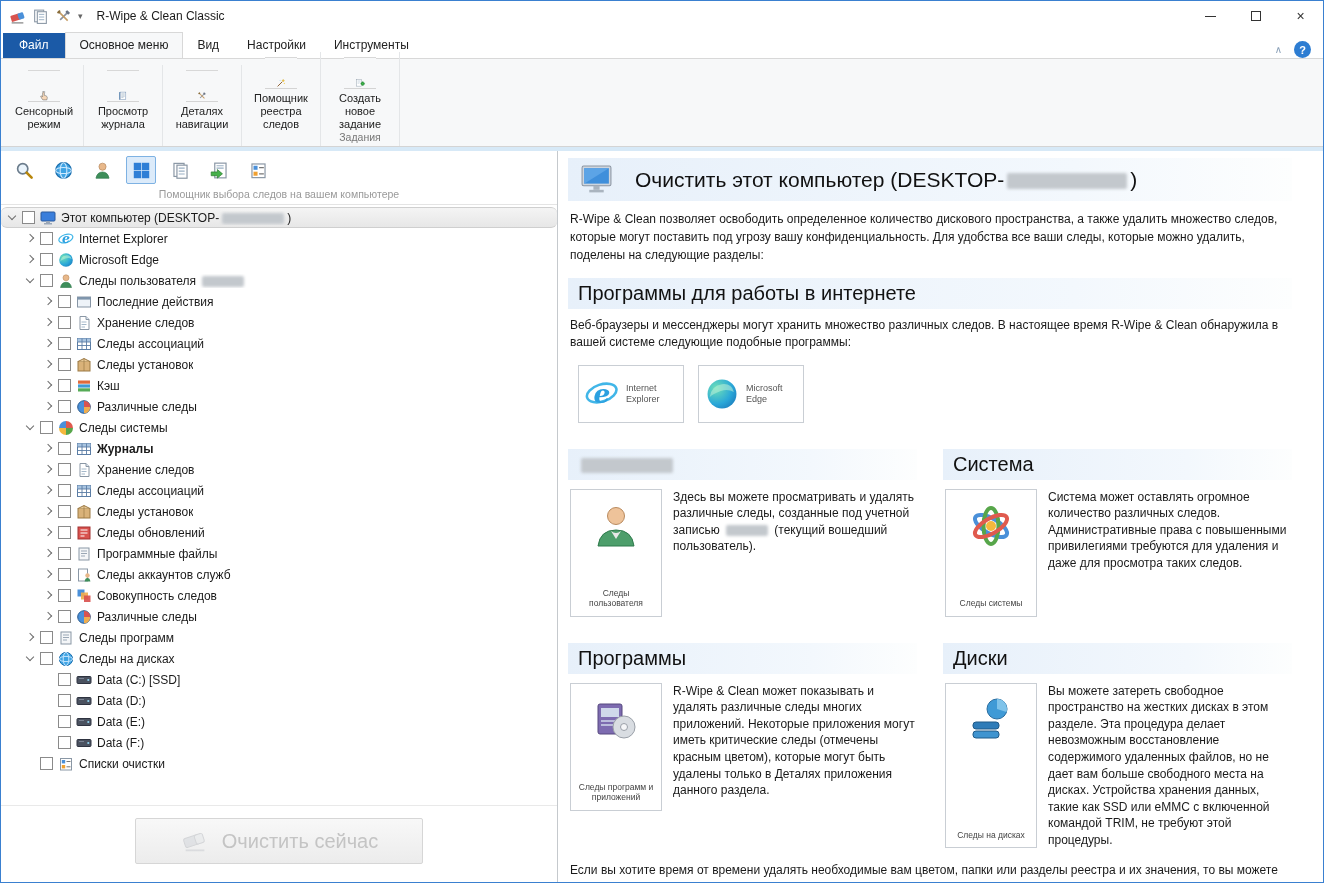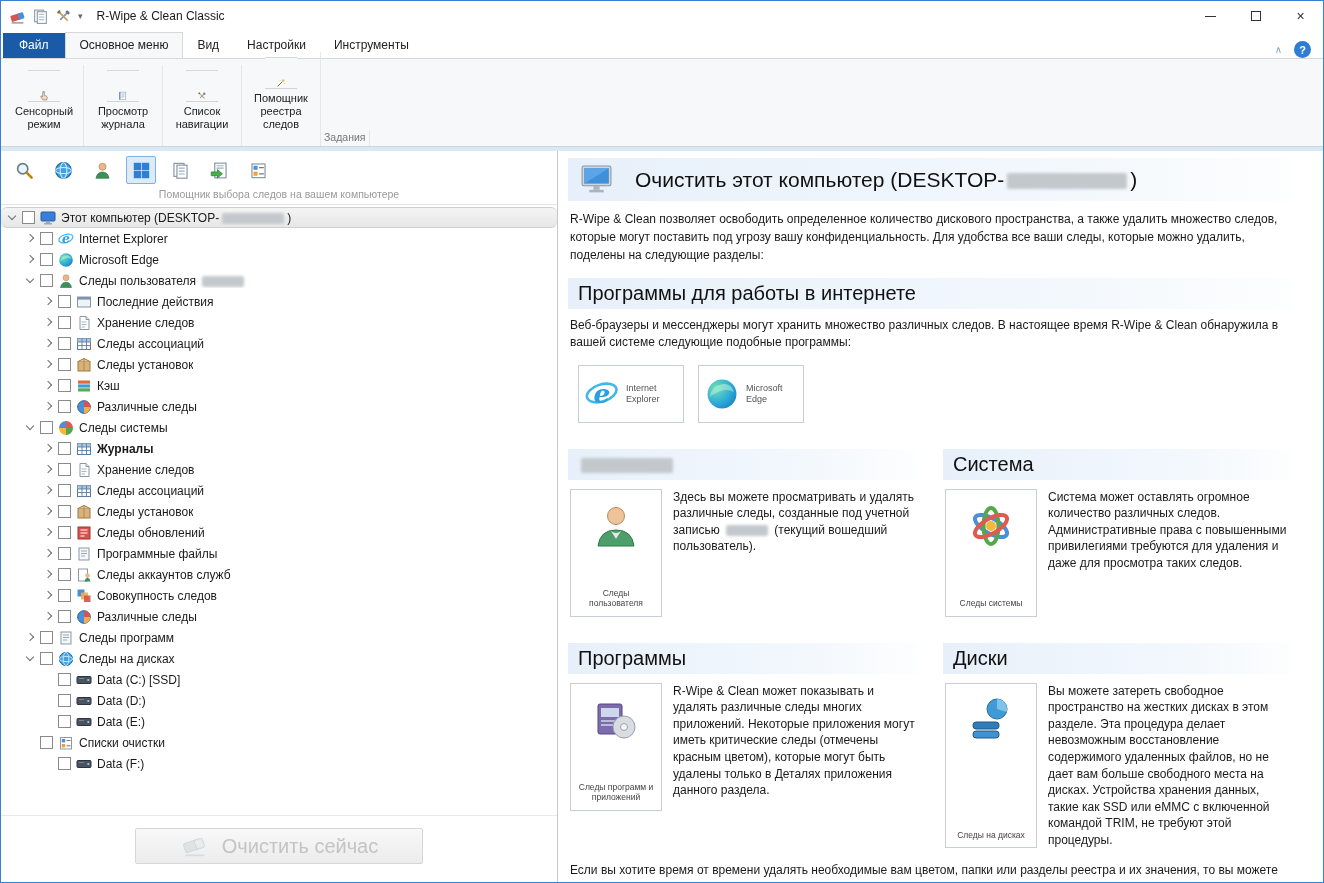--- a/index.html
+++ b/index.html
@@ -47,21 +47,21 @@
   .trow.sel{background:linear-gradient(#f4f4f4,#e7e7e7);border-top:1px solid #cfcfcf;border-bottom:1px solid #cfcfcf;}
   .chev{width:15px;height:15px;flex:0 0 auto;position:relative;}
   .chev.right::before,.chev.down::before{content:"";position:absolute;left:4px;top:4px;width:5px;height:5px;
       border-right:1.4px solid #6d6d6d;border-bottom:1.4px solid #6d6d6d;}
   .chev.right::before{transform:rotate(-45deg);}
   .chev.down::before{transform:rotate(45deg);left:4px;top:3px;}
   .cb{width:13px;height:13px;border:1px solid #8a8a8a;background:#fff;margin:0 5px 0 2px;flex:0 0 auto;}
   .trow .icon{width:16px;height:16px;margin-right:5px;flex:0 0 auto;}
   .tlbl{overflow:hidden;text-overflow:ellipsis;}
   .clean-area{flex:0 0 auto;padding:12px 0 18px;display:flex;justify-content:center;border-top:1px solid #e9e9e9;}
-  .clean-btn{width:288px;height:36px;border:1px solid #d6d6d6;background:linear-gradient(#f8f8f8,#ececec);
+  .clean-btn{width:288px;height:46px;border:1px solid #d6d6d6;background:linear-gradient(#f8f8f8,#ececec);
       display:flex;align-items:center;justify-content:center;gap:12px;color:#c4c4c4;font-size:20px;border-radius:2px;}
   .clean-btn .icon{width:30px;height:30px;opacity:.55;}
   
   .right-panel{flex:1;min-width:0;display:flex;flex-direction:column;padding:7px 31px 6px 10px;overflow:hidden;font-size:12px;color:#1a1a1a;}
   .band{background:linear-gradient(90deg,#e7f0fa 0%,#f3f8fd 70%,#fdfefe 100%);}
   .main-head{display:flex;align-items:center;gap:20px;padding:5px 10px;}
   .main-head .icon{width:37px;height:33px;}
   .main-title{font-size:21px;color:#111;}
   .intro{margin:9px 2px 6px;line-height:1.5;}
   .sec-head{padding:4px 10px;margin-top:8px;}
@@ -171,39 +171,51 @@
               <g transform="rotate(45 16 16)">
                 <rect x="14.6" y="5" width="3" height="20" fill="#8a92a0"></rect>
                 <rect x="12.2" y="2.5" width="7.8" height="5" rx="1" fill="#6b7484"></rect>
               </g>
               <g transform="rotate(-45 16 16)">
                 <rect x="14.6" y="7" width="3" height="20" fill="#c49a62"></rect>
                 <path d="M12 2.5 q4 -2.4 8 0 l-2.4 4.4 h-3.2z" fill="#8a6d3b"></path>
               </g>
             </svg>
           </span>
-          <span class="rlbl">Список навигации</span>
+          <span class="rlbl">Деталях навигации</span>
         </div>
         <div class="glabel"></div>
       </div>
       <div class="rgroup">
         <div class="rbtn">
           <span class="icon ribbon">
             <svg viewBox="0 0 32 32">
               <line x1="6" y1="26" x2="19" y2="13" stroke="#8a5a2b" stroke-width="3" stroke-linecap="round"></line>
               <path d="M23 4 l1.4 3 3 1.4 -3 1.4 -1.4 3 -1.4 -3 -3 -1.4 3 -1.4z" fill="#f4c430" stroke="#c79810" stroke-width="0.8"></path>
               <path d="M26.5 14.5 l0.9 1.9 1.9 0.9 -1.9 0.9 -0.9 1.9 -0.9 -1.9 -1.9 -0.9 1.9 -0.9z" fill="#f4c430"></path>
               <path d="M13 5.5 l0.8 1.7 1.7 0.8 -1.7 0.8 -0.8 1.7 -0.8 -1.7 -1.7 -0.8 1.7 -0.8z" fill="#9ad0f0"></path>
             </svg>
           </span>
           <span class="rlbl">Помощник реестра следов</span>
         </div>
         <div class="glabel"></div>
       </div>
       <div class="rgroup">
+        <div class="rbtn">
+          <span class="icon ribbon">
+            <svg viewBox="0 0 32 32">
+              <rect x="5" y="4" width="16" height="22" fill="#fff" stroke="#8a97a5" stroke-width="1.4"></rect>
+              <path d="M8 9 h10 M8 13 h10 M8 17 h6" stroke="#9ab0c4" stroke-width="1.2"></path>
+              <rect x="18.5" y="15.5" width="12" height="5" rx="1" fill="#34a93c" stroke="#1e7e34"></rect>
+              <rect x="22" y="12" width="5" height="12" rx="1" fill="#34a93c" stroke="#1e7e34"></rect>
+              <rect x="22.8" y="16.3" width="3.4" height="3.4" fill="#4cc054"></rect>
+            </svg>
+          </span>
+          <span class="rlbl">Создать новое задание</span>
+        </div>
         <div class="glabel">Задания</div>
       </div>
     </div>
   <div class="blue-strip"></div>
 
   <div class="content">
 
     <div class="left-panel">
       <div class="mini-toolbar" id="mini-toolbar">
           <div class="mtb">
@@ -568,44 +580,44 @@
             <span class="cb"></span>
             <span class="icon">
               <svg viewBox="0 0 16 16">
                 <rect x="1" y="4.5" width="14" height="7" rx="1" fill="#4b5260" stroke="#2e3340"></rect>
                 <circle cx="12.3" cy="8" r="1.1" fill="#8fd3f0"></circle>
                 <rect x="3" y="6" width="5" height="1" fill="#7b8494"></rect>
               </svg>
             </span>
             <span class="tlbl">Data  (E:)</span>
           </div>
+          <div class="trow" style="padding-left: 40px;">
+            <span class="chev none"></span>
+            <span class="cb"></span>
+            <span class="icon">
+              <svg viewBox="0 0 16 16">
+                <rect x="1" y="4.5" width="14" height="7" rx="1" fill="#4b5260" stroke="#2e3340"></rect>
+                <circle cx="12.3" cy="8" r="1.1" fill="#8fd3f0"></circle>
+                <rect x="3" y="6" width="5" height="1" fill="#7b8494"></rect>
+              </svg>
+            </span>
+            <span class="tlbl">Data  (F:)</span>
+          </div>
           <div class="trow" style="padding-left: 22px;">
             <span class="chev none"></span>
             <span class="cb"></span>
             <span class="icon">
               <svg viewBox="0 0 16 16">
                 <rect x="2.5" y="2.5" width="11" height="11.5" fill="#fff" stroke="#8a97a5"></rect>
                 <rect x="3.8" y="4" width="3.4" height="3.4" fill="#4a90d9"></rect>
                 <rect x="3.8" y="9" width="3.4" height="3.4" fill="#f0a030"></rect>
                 <path d="M8.5 5.5 h4 M8.5 10.8 h4" stroke="#777" stroke-width="1"></path>
               </svg>
             </span>
             <span class="tlbl">Списки очистки</span>
-          </div>
-          <div class="trow" style="padding-left: 40px;">
-            <span class="chev none"></span>
-            <span class="cb"></span>
-            <span class="icon">
-              <svg viewBox="0 0 16 16">
-                <rect x="1" y="4.5" width="14" height="7" rx="1" fill="#4b5260" stroke="#2e3340"></rect>
-                <circle cx="12.3" cy="8" r="1.1" fill="#8fd3f0"></circle>
-                <rect x="3" y="6" width="5" height="1" fill="#7b8494"></rect>
-              </svg>
-            </span>
-            <span class="tlbl">Data  (F:)</span>
           </div>
         </div>
       <div class="clean-area">
         <div class="clean-btn">
           <span class="icon" id="eraser-icon"><span class="icon"><svg viewBox="0 0 32 32">
                   <g transform="rotate(-18 16 14)">
                     <rect x="4" y="10" width="16" height="10" rx="2" fill="#b8bec6" stroke="#8b9099"></rect>
                     <rect x="16" y="10" width="9" height="10" rx="2" fill="#d7dbe0" stroke="#8b9099"></rect>
                   </g>
                   <path d="M6 26 h20" stroke="#aab0b8" stroke-width="2"></path>

